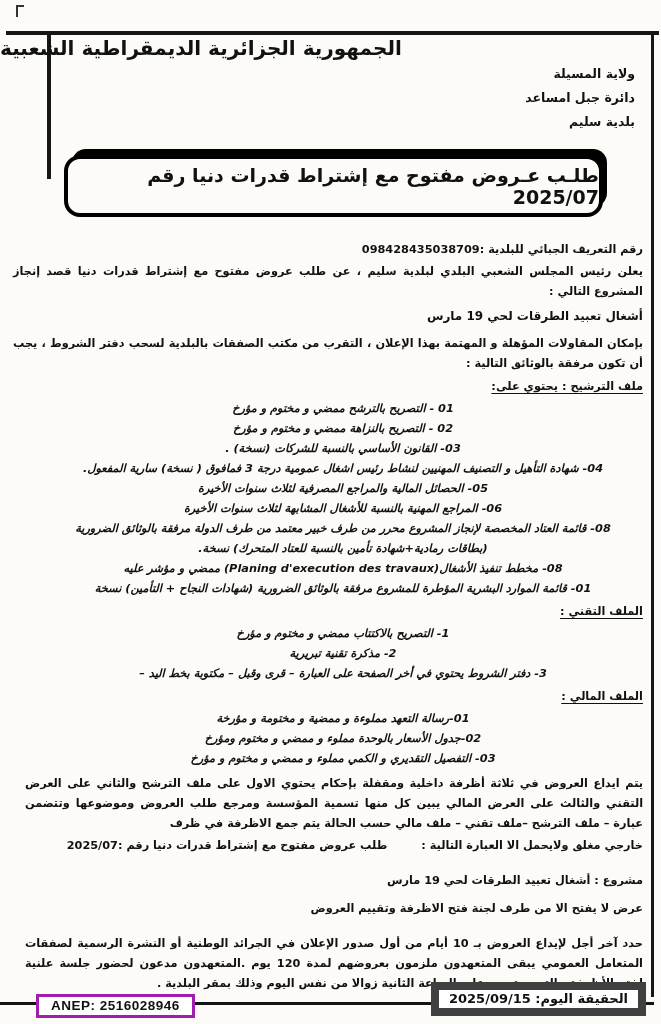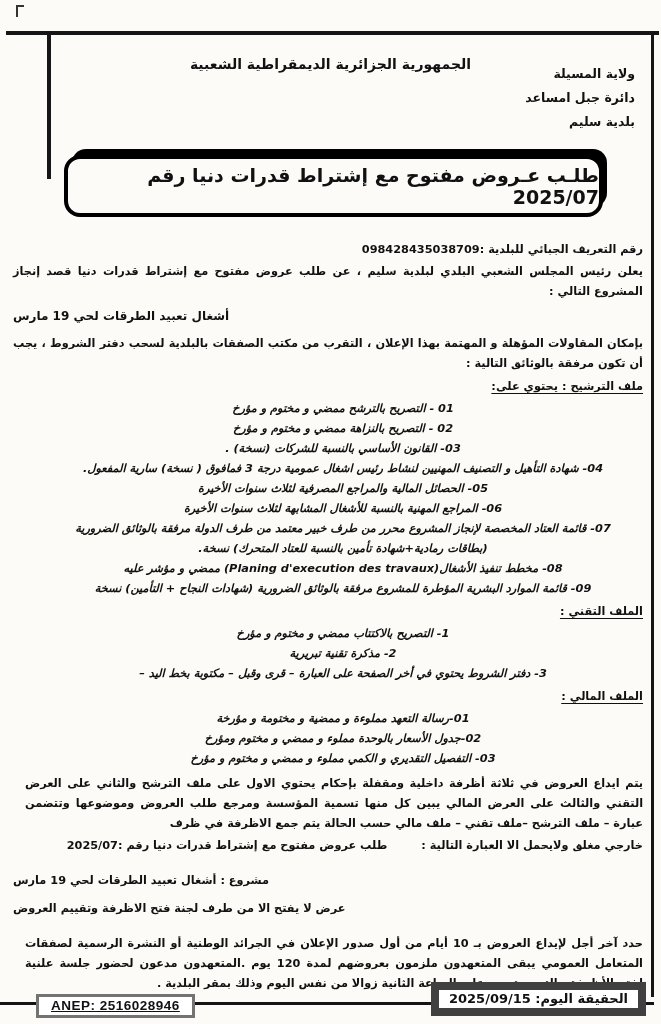--- a/index.html
+++ b/index.html
@@ -12,58 +12,57 @@
     color:#111;
     overflow:hidden;
   }
   
   .frame-top{position:absolute;top:31px;left:6px;right:2px;height:4px;background:#161616;}
   .frame-left{position:absolute;top:31px;left:47px;width:4px;height:148px;background:#161616;}
   .frame-right{position:absolute;top:31px;right:7px;width:3px;height:966px;background:#161616;}
   .footer-rule{position:absolute;bottom:19px;left:0;right:7px;height:3px;background:#141414;}
   .mark{position:absolute;top:5px;left:16px;width:6px;height:10px;border-left:2px solid #333;border-top:2px solid #333;}
 
-  .republic{position:absolute;top:36px;left:0;right:0;text-align:center;font-weight:bold;font-size:14px;margin-top:20px;}
+  .republic{position:absolute;top:36px;left:0;right:0;text-align:left;font-weight:bold;font-size:20px;}
   .authority{position:absolute;top:62px;right:26px;text-align:right;font-weight:bold;font-size:12.5px;line-height:24px;}
 
   .title-box{
     position:absolute;top:155px;right:58px;left:64px;height:54px;
     background:#fcfbf8;
     border:4px solid #000;border-radius:16px;
     box-shadow:6px -8px 0 -2px #000;
     display:flex;align-items:center;justify-content:flex-start;
     font-weight:bold;font-size:19px;letter-spacing:.5px;
   }
 
   .content{
     position:absolute;top:240px;right:18px;left:13px;
     text-align:right;font-size:11.3px;font-weight:bold;line-height:20px;
   }
   .line{margin:0 0 2px 0;}
   .justify{text-align:justify;}
-  .center{text-align:left;}
+  .center{text-align:right;}
   .strong{font-weight:bold;}
   .num{direction:ltr;unicode-bidi:embed;}
   .heading{font-weight:bold;text-decoration:underline;text-underline-offset:3px;margin:3px 0 2px 0;}
   .list{text-align:center;padding-left:30px;}
   .list .item{margin:0;font-style:italic;}
   .para{margin:5px 0 2px 12px;text-align:justify;}
   .gap{display:inline-block;width:34px;}
   .spaced-top{margin-top:15px;}
   .spaced-top-sm{margin-top:8px;}
   .project-name{margin:4px 0 8px 0;font-size:12px;}
 
   .anep-box{
     position:absolute;left:36px;bottom:6px;
-    background:#fff;border:3px solid #737373;
+    background:#fff;border:3px solid #a21caf;
     padding:1px 12px 2px 12px;
     font-family:"Liberation Sans",sans-serif;
     font-weight:bold;font-size:13.5px;letter-spacing:.5px;
     direction:ltr;
-    text-decoration:underline;
   }
   .date-box{
     position:absolute;right:15px;bottom:8px;
     background:#fff;border:8px solid #404040;
     padding:1px 10px 2px 10px;
     font-weight:bold;font-size:13px;
     direction:rtl;
   }
 </style>
 </head>
@@ -101,24 +100,24 @@
     <div class="line justify">بإمكان المقاولات المؤهلة و المهتمة بهذا الإعلان ، التقرب من مكتب الصفقات بالبلدية لسحب دفتر الشروط ، يجب أن تكون مرفقة بالوثائق التالية :</div>
 
     <div class="heading">ملف الترشيح : يحتوي على:</div>
     <div class="list">
       <div class="item">01 - التصريح بالترشح ممضي و مختوم و مؤرخ</div>
       <div class="item">02 - التصريح بالنزاهة ممضي و مختوم و مؤرخ</div>
       <div class="item">03- القانون الأساسي بالنسبة للشركات (نسخة) .</div>
       <div class="item">04- شهادة التأهيل و التصنيف المهنيين لنشاط رئيس اشغال عمومية درجة 3 فمافوق ( نسخة) سارية المفعول.</div>
       <div class="item">05- الحصائل المالية والمراجع المصرفية لثلاث سنوات الأخيرة</div>
       <div class="item">06- المراجع المهنية بالنسبة للأشغال المشابهة لثلاث سنوات الأخيرة</div>
-      <div class="item">07- قائمة العتاد المخصصة لإنجاز المشروع محرر من طرف خبير معتمد من طرف الدولة مرفقة بالوثائق الضرورية</div>
+      <div class="item">08- قائمة العتاد المخصصة لإنجاز المشروع محرر من طرف خبير معتمد من طرف الدولة مرفقة بالوثائق الضرورية</div>
       <div class="item">(بطاقات رمادية+شهادة تأمين بالنسبة للعتاد المتحرك) نسخة.</div>
       <div class="item">08- مخطط تنفيذ الأشغال(Planing d'execution des travaux) ممضي و مؤشر عليه</div>
-      <div class="item">09- قائمة الموارد البشرية المؤطرة للمشروع مرفقة بالوثائق الضرورية (شهادات النجاح + التأمين) نسخة</div>
+      <div class="item">01- قائمة الموارد البشرية المؤطرة للمشروع مرفقة بالوثائق الضرورية (شهادات النجاح + التأمين) نسخة</div>
     </div>
 
     <div class="heading">الملف التقني :</div>
     <div class="list">
       <div class="item">1- التصريح بالاكتتاب ممضي و مختوم و مؤرخ</div>
       <div class="item">2- مذكرة تقنية تبريرية</div>
       <div class="item">3- دفتر الشروط يحتوي في أخر الصفحة على العبارة – قرى وقبل – مكتوبة بخط اليد –</div>
     </div>
 
     <div class="heading">الملف المالي :</div>

